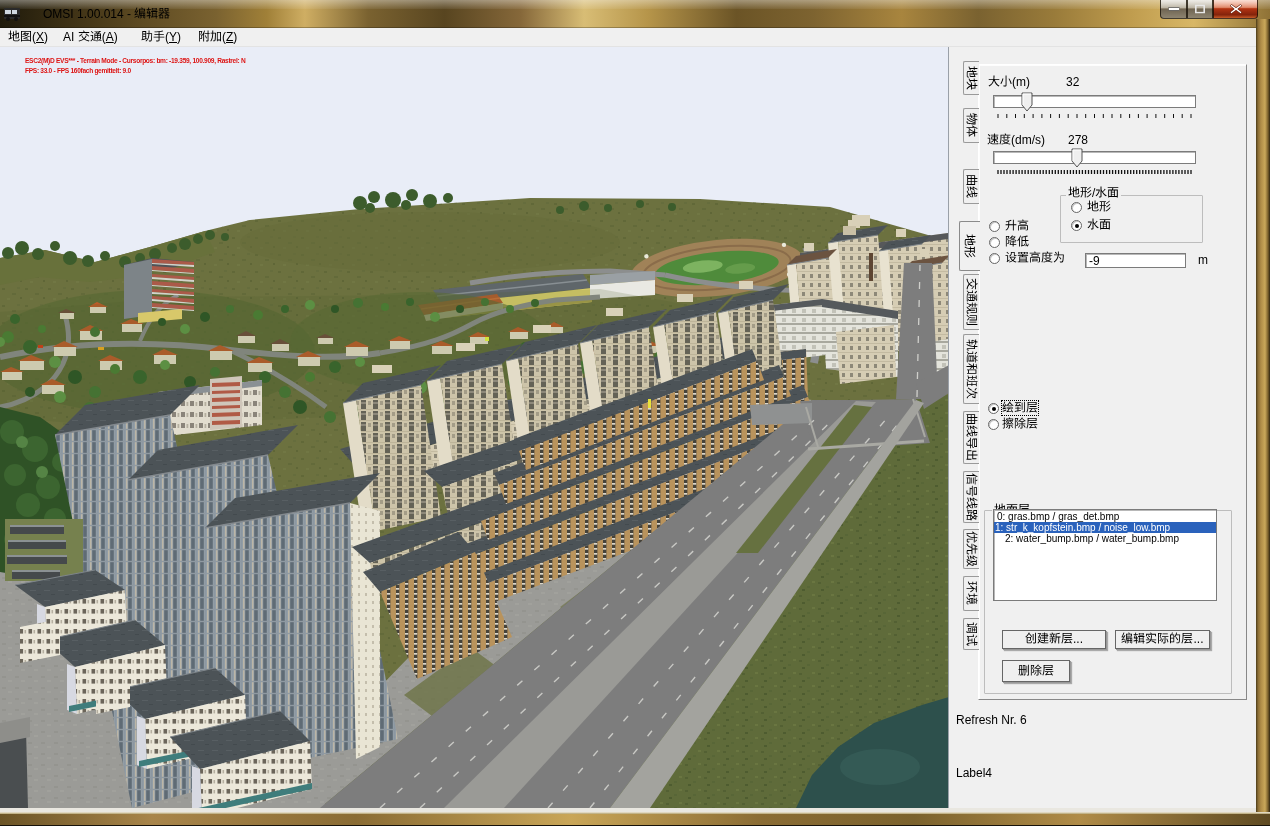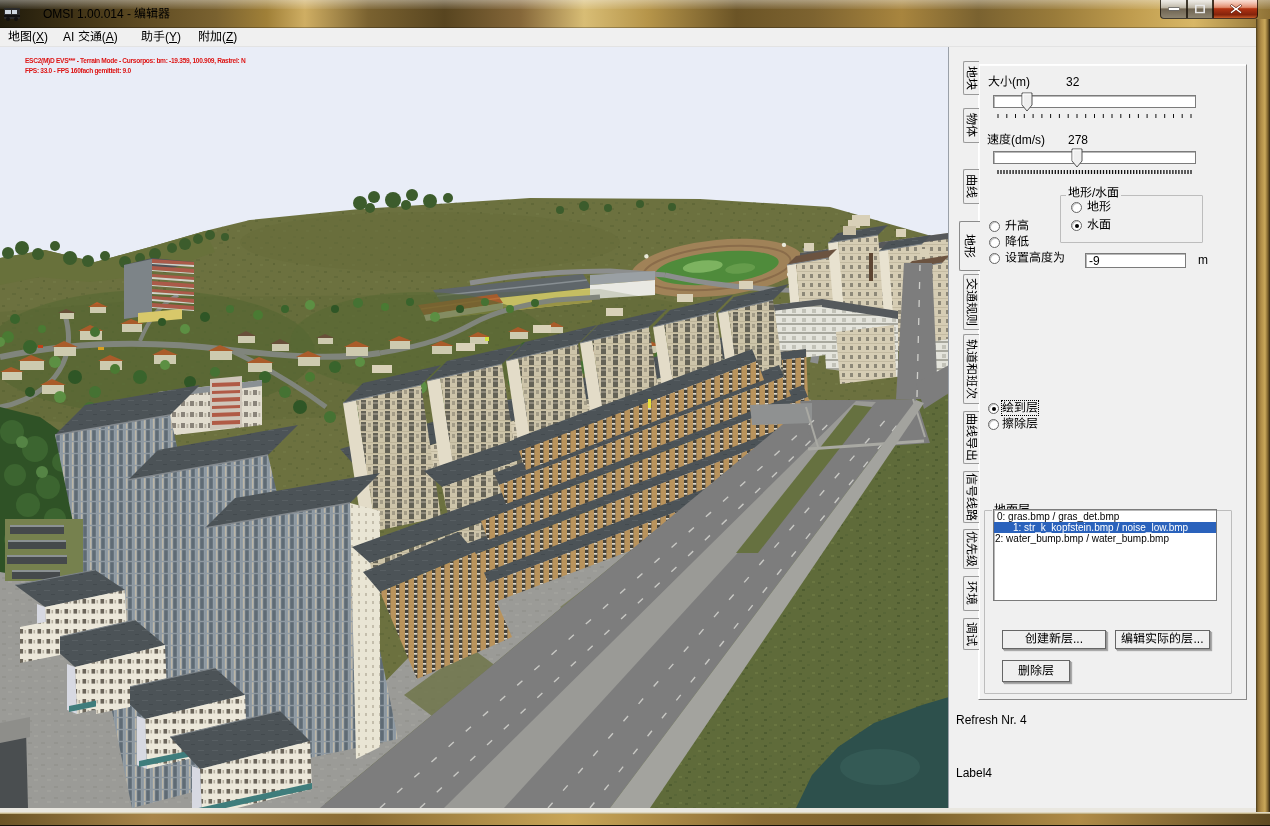--- a/index.html
+++ b/index.html
@@ -804,22 +804,22 @@
 <div class="gbox" style="left:35px;top:463px;width:248px;height:184px"></div>
 <div class="lbl" style="left:43px;top:456px;background:#f0f0f0;padding:0 2px"><svg class="k" style="width:36px;height:13px;" viewBox="0 0 36 13">
           <g fill="#000">
             <use href="#g5730"></use>
             <use href="#g9762" x="12"></use>
             <use href="#g5C42" x="24"></use>
           </g>
         </svg></div>
 <div class="tbox" style="left:44px;top:462px;width:224px;height:92px;font-size:10px">
         <div style="padding:1px 0 0 3px;white-space:nowrap">0: gras.bmp / gras_det.bmp</div>
-        <div style="background:#2a62bc;color:#fff;padding:0 0 0 19px;white-space:nowrap">1: str_k_kopfstein.bmp / noise_low.bmp</div>
-        <div style="padding:0 0 0 1px;white-space:nowrap">2: water_bump.bmp / water_bump.bmp</div>
+        <div style="background:#2a62bc;color:#fff;padding:0 0 0 1px;white-space:nowrap">1: str_k_kopfstein.bmp / noise_low.bmp</div>
+        <div style="padding:0 0 0 11px;white-space:nowrap">2: water_bump.bmp / water_bump.bmp</div>
       </div>
 <div class="btn" style="left:53px;top:583px;width:104px;height:19px;padding-top:1px"><svg class="k" style="width:48px;height:13px;" viewBox="0 0 48 13">
           <g fill="#000">
             <use href="#g521B"></use>
             <use href="#g5EFA" x="12"></use>
             <use href="#g65B0" x="24"></use>
             <use href="#g5C42" x="36"></use>
           </g>
         </svg>...</div>
 <div class="btn" style="left:166px;top:583px;width:95px;height:19px;padding-top:1px"><svg class="k" style="width:72px;height:13px;" viewBox="0 0 72 13">
@@ -832,21 +832,21 @@
             <use href="#g5C42" x="60"></use>
           </g>
         </svg>...</div>
 <div class="btn" style="left:53px;top:613px;width:68px;height:22px;padding-top:3px"><svg class="k" style="width:36px;height:13px;" viewBox="0 0 36 13">
           <g fill="#000">
             <use href="#g5220"></use>
             <use href="#g9664" x="12"></use>
             <use href="#g5C42" x="24"></use>
           </g>
         </svg></div>
-<div class="lbl" style="left:7px;top:666px;font-size:12px">Refresh Nr. 4</div>
+<div class="lbl" style="left:7px;top:666px;font-size:12px">Refresh Nr. 6</div>
 <div class="lbl" style="left:7px;top:719px;font-size:12px">Label4</div>
 </div>
 <div class="abs" style="left:948px;top:47px;width:1px;height:761px;background:#9aa0a8"></div>
 <div id="innerB"></div>
 <div id="goldR"></div>
 <div id="goldB"></div>
 </div>
 <svg width="0" height="0" style="position:absolute">
 <defs>
 <path id="g4E3A" d="M1.9 1.2C2.4 1.7 3 2.5 3.2 3L4 2.6C3.8 2.1 3.2 1.3 2.7 0.8ZM6 6.1C6.6 6.8 7.3 7.8 7.6 8.5L8.4 8.1C8.1 7.4 7.4 6.5 6.7 5.7ZM4.9 0.5V1.9C4.9 2.4 4.9 2.9 4.9 3.4H1V4.3H4.8C4.5 6.4 3.5 8.8 0.7 10.7C0.9 10.8 1.2 11.1 1.4 11.4C4.4 9.3 5.4 6.6 5.7 4.3H9.9C9.7 8.4 9.5 10 9.1 10.3C9 10.5 8.9 10.5 8.6 10.5C8.3 10.5 7.6 10.5 6.7 10.4C6.9 10.7 7 11.1 7.1 11.4C7.8 11.4 8.6 11.4 9 11.4C9.4 11.3 9.7 11.2 10 10.9C10.4 10.3 10.6 8.7 10.8 3.8C10.8 3.7 10.8 3.4 10.8 3.4H5.8C5.8 2.9 5.8 2.4 5.8 1.9V0.5Z"></path>

